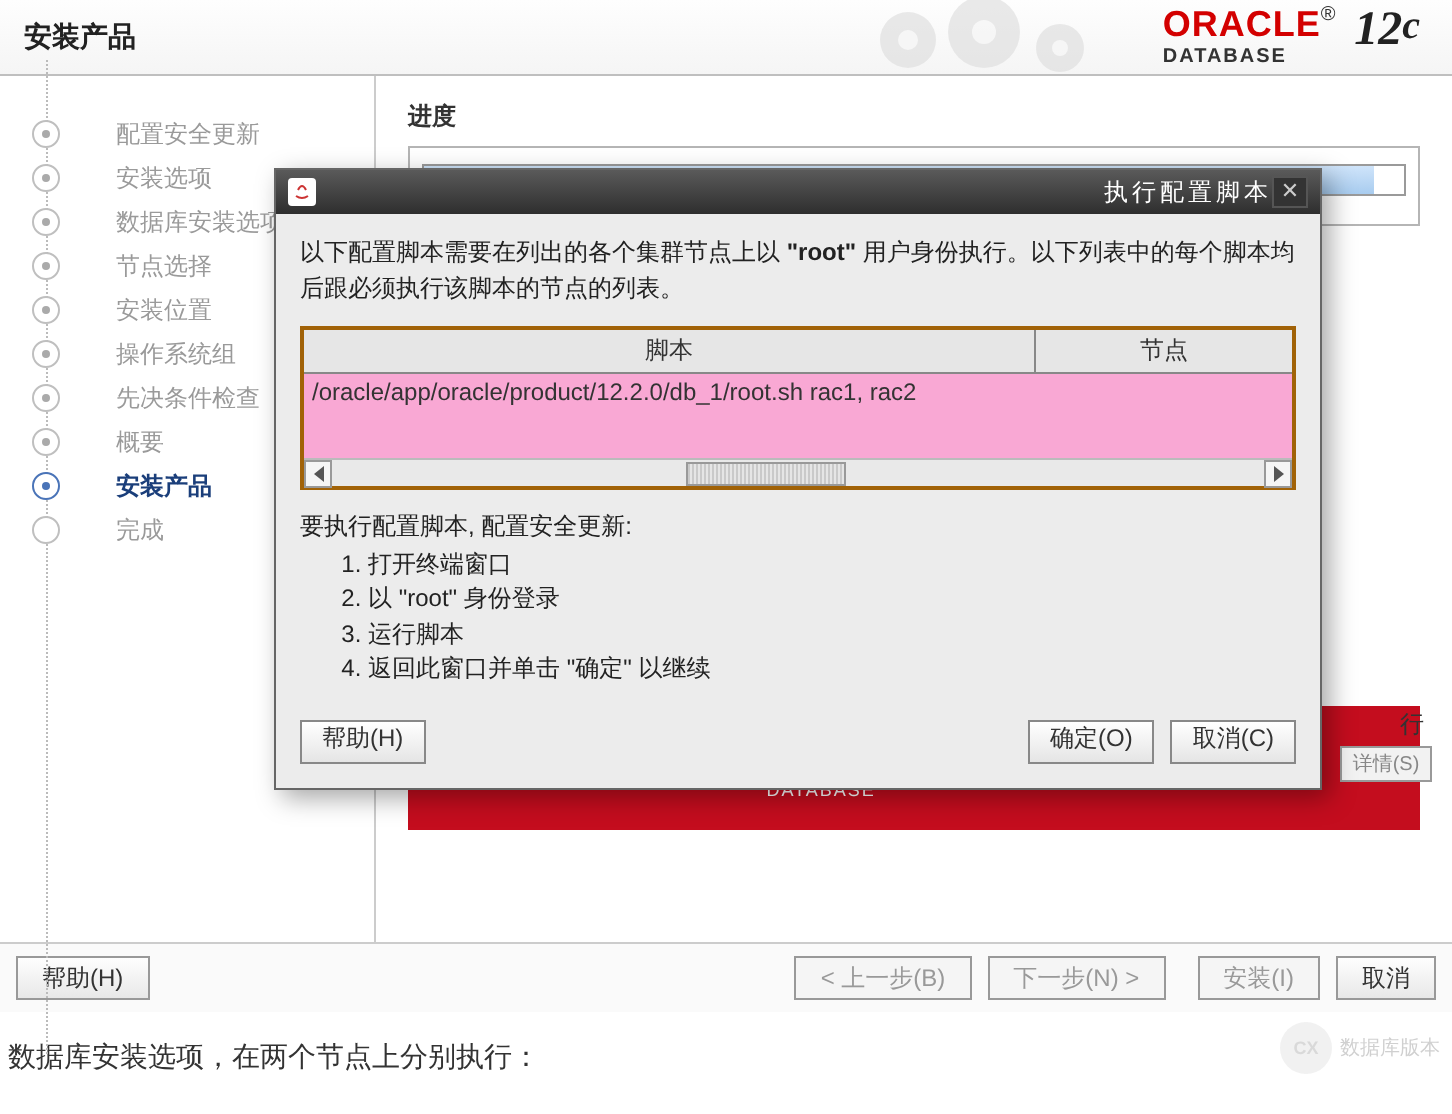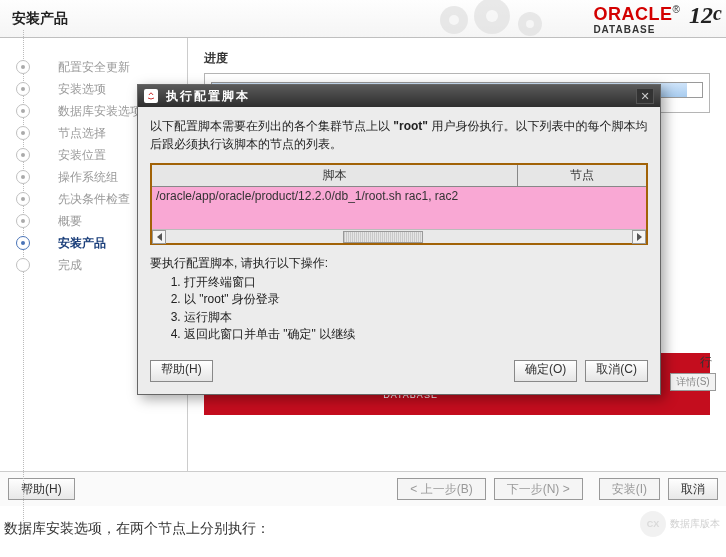--- a/index.html
+++ b/index.html
@@ -17,21 +17,21 @@
 
 .titlebar {
   height: 38px;
   background: linear-gradient(#fefefe, #f5f5f5);
   border-bottom: 1px solid #bfbfbf;
   display: flex;
   align-items: center;
   position: relative;
 }
 .title-text { font-size: 14px; color: #222; padding-left: 12px; font-weight: bold; }
-.oracle-logo { position: absolute; right: 4px; top: 2px; font-family: Arial, sans-serif; }
+.oracle-logo { position: absolute; right: 16px; top: 2px; font-family: Arial, sans-serif; }
 .oracle-word { color: #d30000; font-weight: bold; font-size: 18px; letter-spacing: 0.5px; }
 .db-word { color: #333; font-size: 10px; font-weight: bold; letter-spacing: 1px; }
 .twelve { font-size: 24px; color: #222; font-style: italic; font-family: Georgia, serif; font-weight: bold; }
 .twelve .c { font-size: 20px; vertical-align: top; }
 .oracle-block { display:inline-block; vertical-align:middle; text-align:left; line-height:1; }
 .gears {
   position:absolute; right: 172px; top: 0; width: 120px; height:38px;
   color:#d8d8d8; overflow:hidden;
 }
 .gears svg { opacity:0.6; }
@@ -143,21 +143,21 @@
   color:#fff;
   display:flex; align-items:center;
   font-size:12px;
   padding:0 6px;
 }
 .dlg-title .jicon {
   width:14px;height:14px;background:#fff;border-radius:2px;margin-right:8px;
   display:flex;align-items:center;justify-content:center;
 }
 .dlg-title .jicon svg { display:block; }
-.dlg-title .ttxt { flex:1; text-align:left; font-weight:bold; letter-spacing:2px; }
+.dlg-title .ttxt { flex:1; text-align:right; font-weight:normal; letter-spacing:2px; }
 .dlg-title .x { width:18px;height:16px;background:#333;color:#ccc;text-align:center;line-height:14px;cursor:pointer;border:1px solid #555;font-size:11px;font-family:Arial; }
 
 .dlg-body { padding:10px 12px 10px 12px; }
 .instr { font-size:12px; color:#222; margin-bottom:10px; line-height:1.5; }
 .bold { font-weight:bold; }
 
 .grid-wrap { border:2px solid #a16207; background:#f9a8d4; }
 .grid-head { display:flex; background:#e6e6e6; border-bottom:1px solid #888; }
 .gh { border-right:1px solid #888; padding:2px 0; text-align:center; font-size:12px; }
 .gh:last-child { border-right:none; }
@@ -354,21 +354,21 @@
         <div class="hs-track">
             <div class="hs-thumb"></div>
           </div>
         <div class="hs-btn">
             <span class="tri r"></span>
           </div>
       </div>
     </div>
 
     <div class="todo">
-      <div>要执行配置脚本, 请执行以下操作:</div>
+      <div>要执行配置脚本, 配置安全更新:</div>
       <ol>
         <li>打开终端窗口</li>
         <li>以 "root" 身份登录</li>
         <li>运行脚本</li>
         <li>返回此窗口并单击 "确定" 以继续</li>
       </ol>
     </div>
   </div>
   <div class="dlg-foot">
     <div class="dbtn"><span>帮助(H)</span></div>

